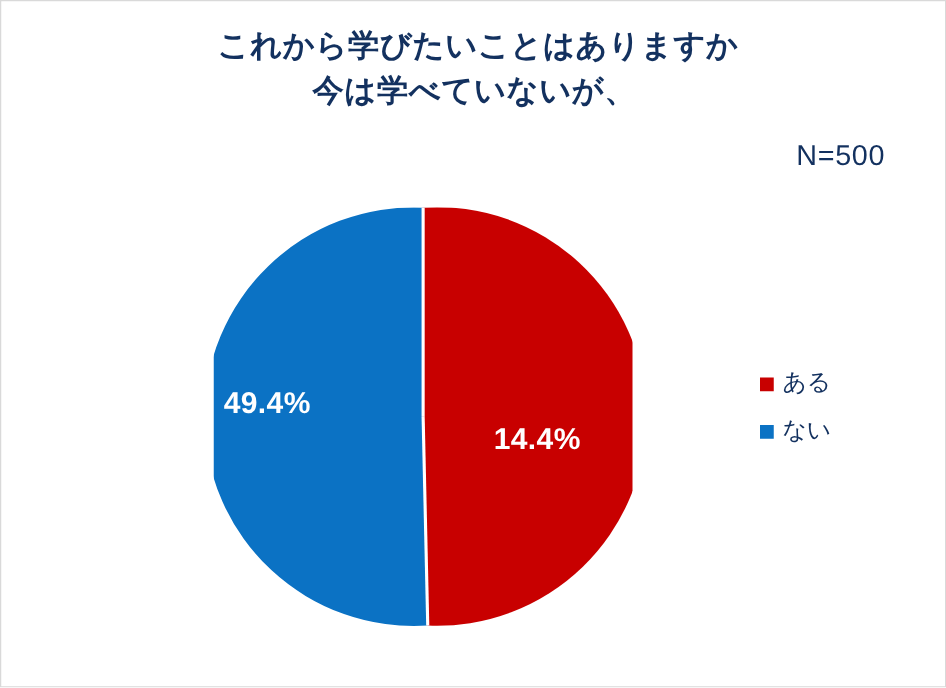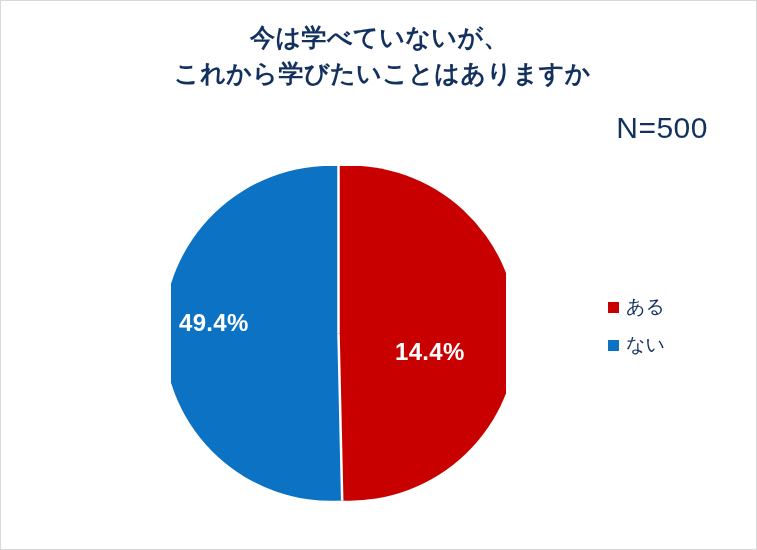--- a/index.html
+++ b/index.html
@@ -42,21 +42,21 @@
   #chart-title .tline.line2 {
     padding-left: 6px;
   }
 
   
   #sample-size {
     position: absolute;
     right: 48px;
     top: 110px;
     color: #13315f;
-    font-size: 30px;
+    font-size: 23px;
     font-weight: normal;
     letter-spacing: 0.5px;
     white-space: nowrap;
     text-align: right;
   }
 
   
   #pie-wrap {
     position: absolute;
     left: 170px;
@@ -117,22 +117,22 @@
     line-height: 20px;
     white-space: nowrap;
   }
 </style>
 </head>
 <body>
 
 <div id="chart-card">
 
   <div id="chart-title">
+    <span class="tline line2">これから学びたいことはありますか</span>
     <span class="tline line1">今は学べていないが、</span>
-    <span class="tline line2">これから学びたいことはありますか</span>
   </div>
 
   <div id="sample-size">N=500</div>
 
   <div id="pie-wrap">
     <svg id="pie-svg" viewBox="0 0 335 335" xmlns="http://www.w3.org/2000/svg">
 
       <path d="M 167.5 167.5 L 167.5 0 A 167.5 167.5 0 1 0 171.2 334.46 Z" fill="#0b72c4"></path>
 
       <path d="M 167.5 167.5 L 171.2 334.46 A 167.5 167.5 0 1 0 167.5 0 Z" fill="#c80000"></path>

